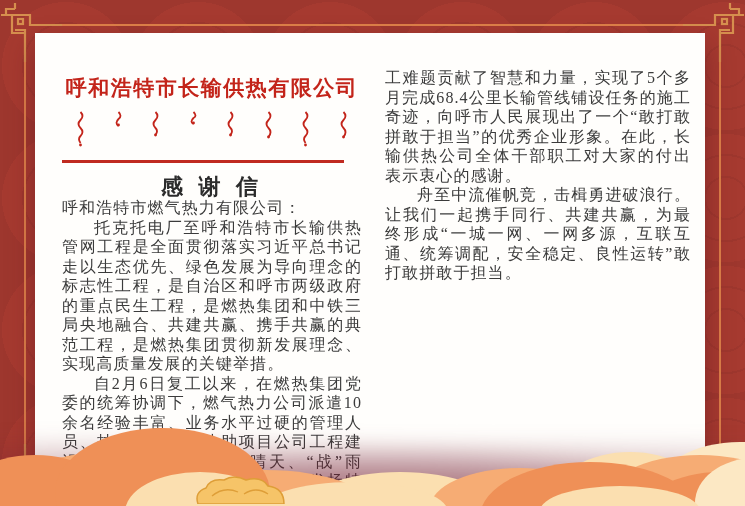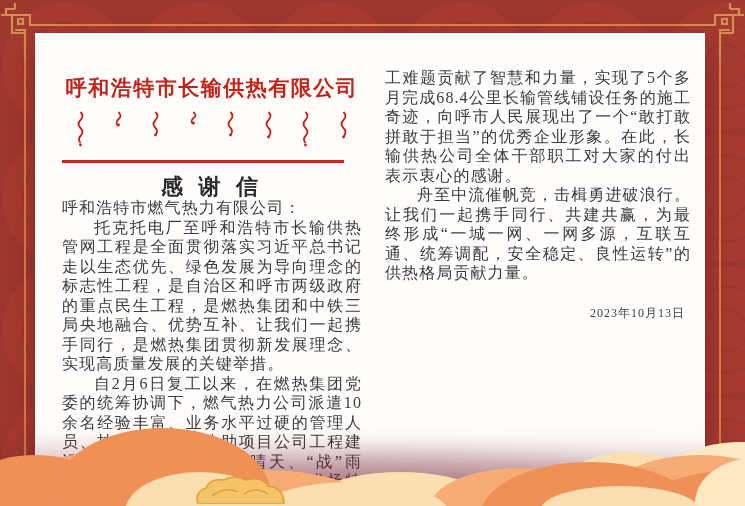--- a/index.html
+++ b/index.html
@@ -139,28 +139,27 @@
             <path d="M4.5 1 q4 4 0 8 q-4 4 0 8 q4 4 0 9" stroke="#C3241A" stroke-width="1.8" fill="none"></path>
             <circle cx="4.5" cy="26" r="1.4" fill="#C3241A"></circle>
           </svg>
       </div>
 
       <div class="red-rule"></div>
 
       <h2 class="letter-title">感 谢 信</h2>
 
       <p class="body-text salutation">呼和浩特市燃气热力有限公司：</p>
-      <p class="body-text indent">托克托电厂至呼和浩特市长输供热管网工程是全面贯彻落实习近平总书记走以生态优先、绿色发展为导向理念的标志性工程，是自治区和呼市两级政府的重点民生工程，是燃热集团和中铁三局央地融合、优势互补、让我们一起携手同行，是燃热集团贯彻新发展理念、实现高质量发展的关键举措。</p>
+      <p class="body-text indent">托克托电厂至呼和浩特市长输供热管网工程是全面贯彻落实习近平总书记走以生态优先、绿色发展为导向理念的标志性工程，是自治区和呼市两级政府的重点民生工程，是燃热集团和中铁三局央地融合、共建共赢、携手共赢的典范工程，是燃热集团贯彻新发展理念、实现高质量发展的关键举措。</p>
       <p class="body-text indent">自2月6日复工以来，在燃热集团党委的统筹协调下，燃气热力公司派遣10余名经验丰富、业务水平过硬的管理人员、技术骨干支持协助项目公司工程建设，广大干部职工“抢”晴天、“战”雨天、“斗”高温、“攻”难关，充分发扬特别能吃苦、特别能战斗、特别能奉献的精神，从驻场监造源头把控到工程施工过程管控，克服工期紧张、施工阻力大、现场条件复杂、周边环境不利等因素，为加快施工进度、确保施工质量、保障施工安全、破解施</p>
     </div>
 
     <div class="col col-right">
       <p class="body-text">工难题贡献了智慧和力量，实现了5个多月完成68.4公里长输管线铺设任务的施工奇迹，向呼市人民展现出了一个“敢打敢拼敢于担当”的优秀企业形象。在此，长输供热公司全体干部职工对大家的付出表示衷心的感谢。</p>
-      <p class="body-text indent">舟至中流催帆竞，击楫勇进破浪行。让我们一起携手同行、共建共赢，为最终形成“一城一网、一网多源，互联互通、统筹调配，安全稳定、良性运转”的供热格局贡献力量。</p>
-      <p class="date-line">2023年10月13日</p>
+      <p class="body-text indent">舟至中流催帆竞，击楫勇进破浪行。让我们一起携手同行、共建共赢，为最终形成“一城一网、一网多源，互联互通、统筹调配，安全稳定、良性运转”敢打敢拼敢于担当。</p>
     </div>
 
   </div>
 
   <div class="bottom-strip"></div>
   <div class="cloud-shadow"></div>
 
   <div class="clouds">
 
     <i class="cloud cream" style="left:-40px;top:468px;width:180px;height:90px;"></i>

